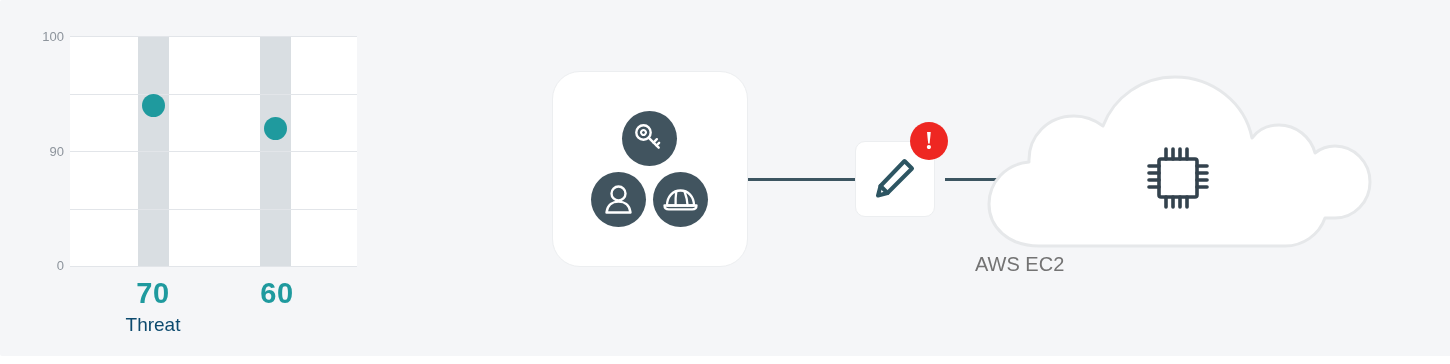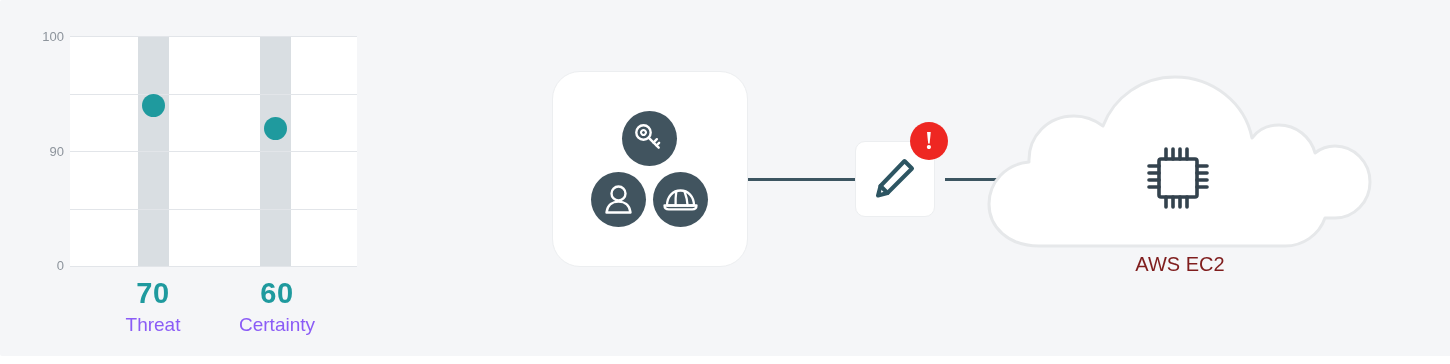--- a/index.html
+++ b/index.html
@@ -90,21 +90,21 @@
   }
   .colvalue {
     font-size: 29px;
     font-weight: bold;
     color: #1f9a9e;
     line-height: 30px;
     letter-spacing: 0.5px;
   }
   .collabel {
     font-size: 19px;
-    color: #8b5cf6;
+    color: #0c4a6e;
     line-height: 26px;
     margin-top: 4px;
   }
 
   
   #idbox {
     position: absolute;
     left: 552px;
     top: 71px;
     width: 196px;
@@ -169,23 +169,22 @@
     left: 975px;
     top: 68px;
     width: 410px;
     height: 200px;
   }
   #cloud-label {
     position: absolute;
     left: 975px;
     top: 253px;
     width: 410px;
-    text-align: center;
     font-size: 20px;
-    color: #7f1d1d;
+    color: #737373;
   }
   #chip {
     position: absolute;
     left: 1140px;
     top: 140px;
     width: 76px;
     height: 76px;
   }
 </style>
 </head>
@@ -215,21 +214,20 @@
       <div class="dot" style="left:72px;  top:58px;"></div>
       <div class="dot" style="left:194px; top:81px;"></div>
     </div>
 
     <div class="colgroup" style="left:103px; top:278px; width:100px;">
       <div class="colvalue">70</div>
       <div class="collabel">Threat</div>
     </div>
     <div class="colgroup" style="left:222px; top:278px; width:110px;">
       <div class="colvalue">60</div>
-      <div class="collabel">Certainty</div>
     </div>
   </div>
 
   <div class="panel" id="diagram-panel"></div>
 
   <div id="idbox">
 
     <div class="idicon" style="left:69px; top:39px;">
       <svg width="55" height="55" viewBox="0 0 55 55">
         <g transform="rotate(-45 27.5 27.5)" fill="none" stroke="#ffffff" stroke-width="2.4" stroke-linecap="round" stroke-linejoin="round">

